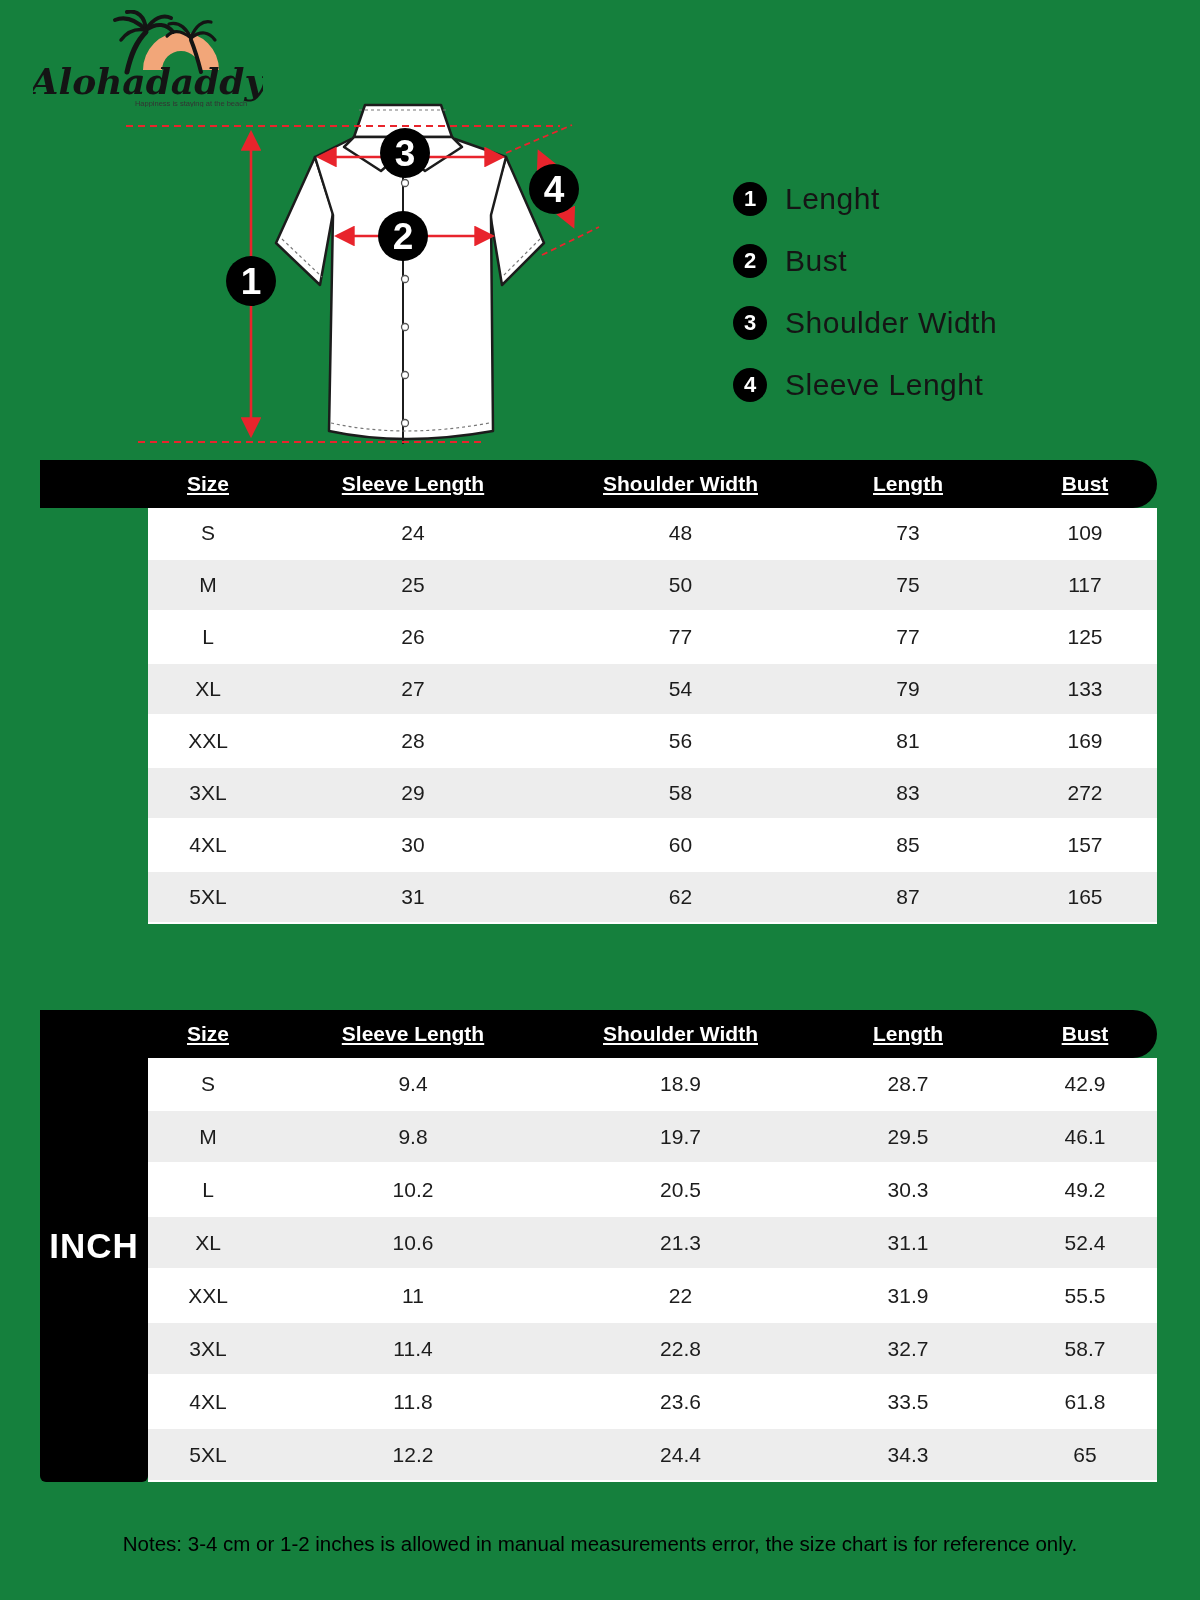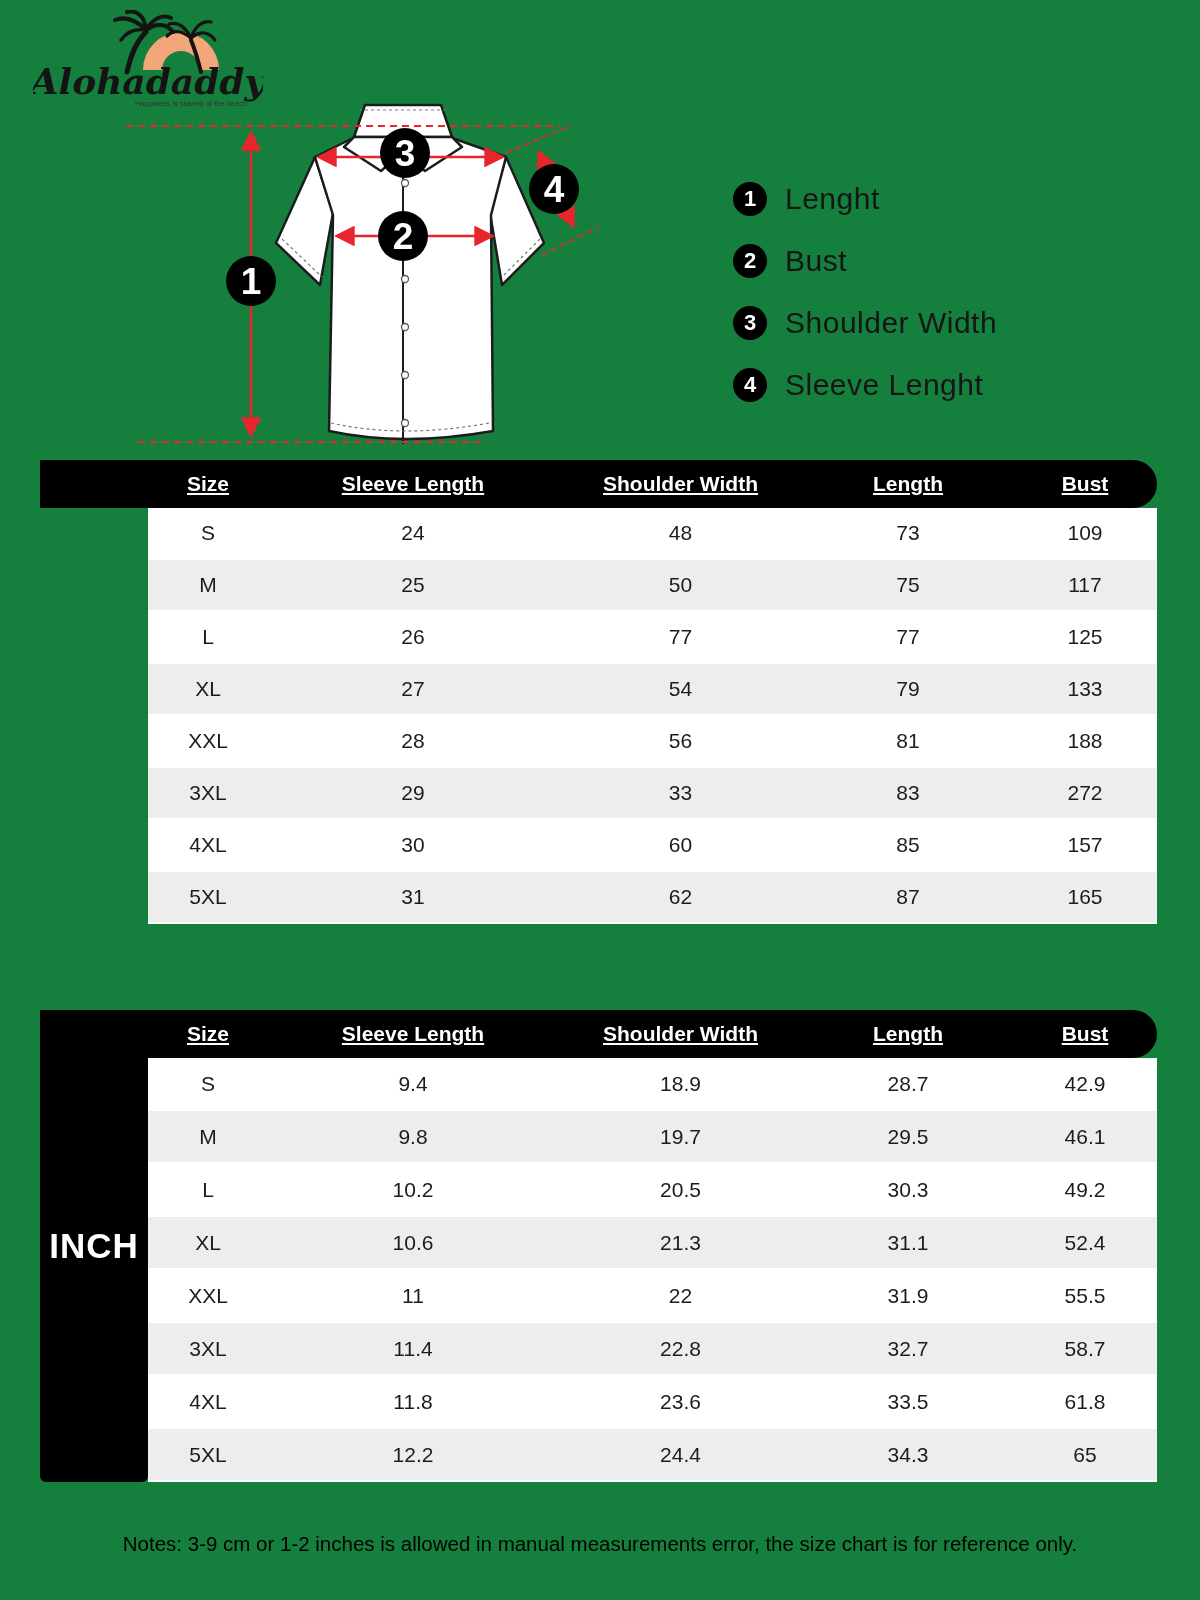--- a/index.html
+++ b/index.html
@@ -184,26 +184,26 @@
         <div class="cell">27</div>
         <div class="cell">54</div>
         <div class="cell">79</div>
         <div class="cell">133</div>
       </div>
         <div class="trow">
         <div class="cell">XXL</div>
         <div class="cell">28</div>
         <div class="cell">56</div>
         <div class="cell">81</div>
-        <div class="cell">188</div>
+        <div class="cell">169</div>
       </div>
         <div class="trow alt">
         <div class="cell">3XL</div>
         <div class="cell">29</div>
-        <div class="cell">33</div>
+        <div class="cell">58</div>
         <div class="cell">83</div>
         <div class="cell">272</div>
       </div>
         <div class="trow">
         <div class="cell">4XL</div>
         <div class="cell">30</div>
         <div class="cell">60</div>
         <div class="cell">85</div>
         <div class="cell">157</div>
       </div>
@@ -281,15 +281,15 @@
         <div class="cell">5XL</div>
         <div class="cell">12.2</div>
         <div class="cell">24.4</div>
         <div class="cell">34.3</div>
         <div class="cell">65</div>
       </div>
       </div>
 
   </div>
 
-  <div class="notes">Notes: 3-9 cm or 1-2 inches is allowed in manual measurements error, the size chart is for reference only.</div>
+  <div class="notes">Notes: 3-4 cm or 1-2 inches is allowed in manual measurements error, the size chart is for reference only.</div>
 
 </div>
 
 </body></html>

